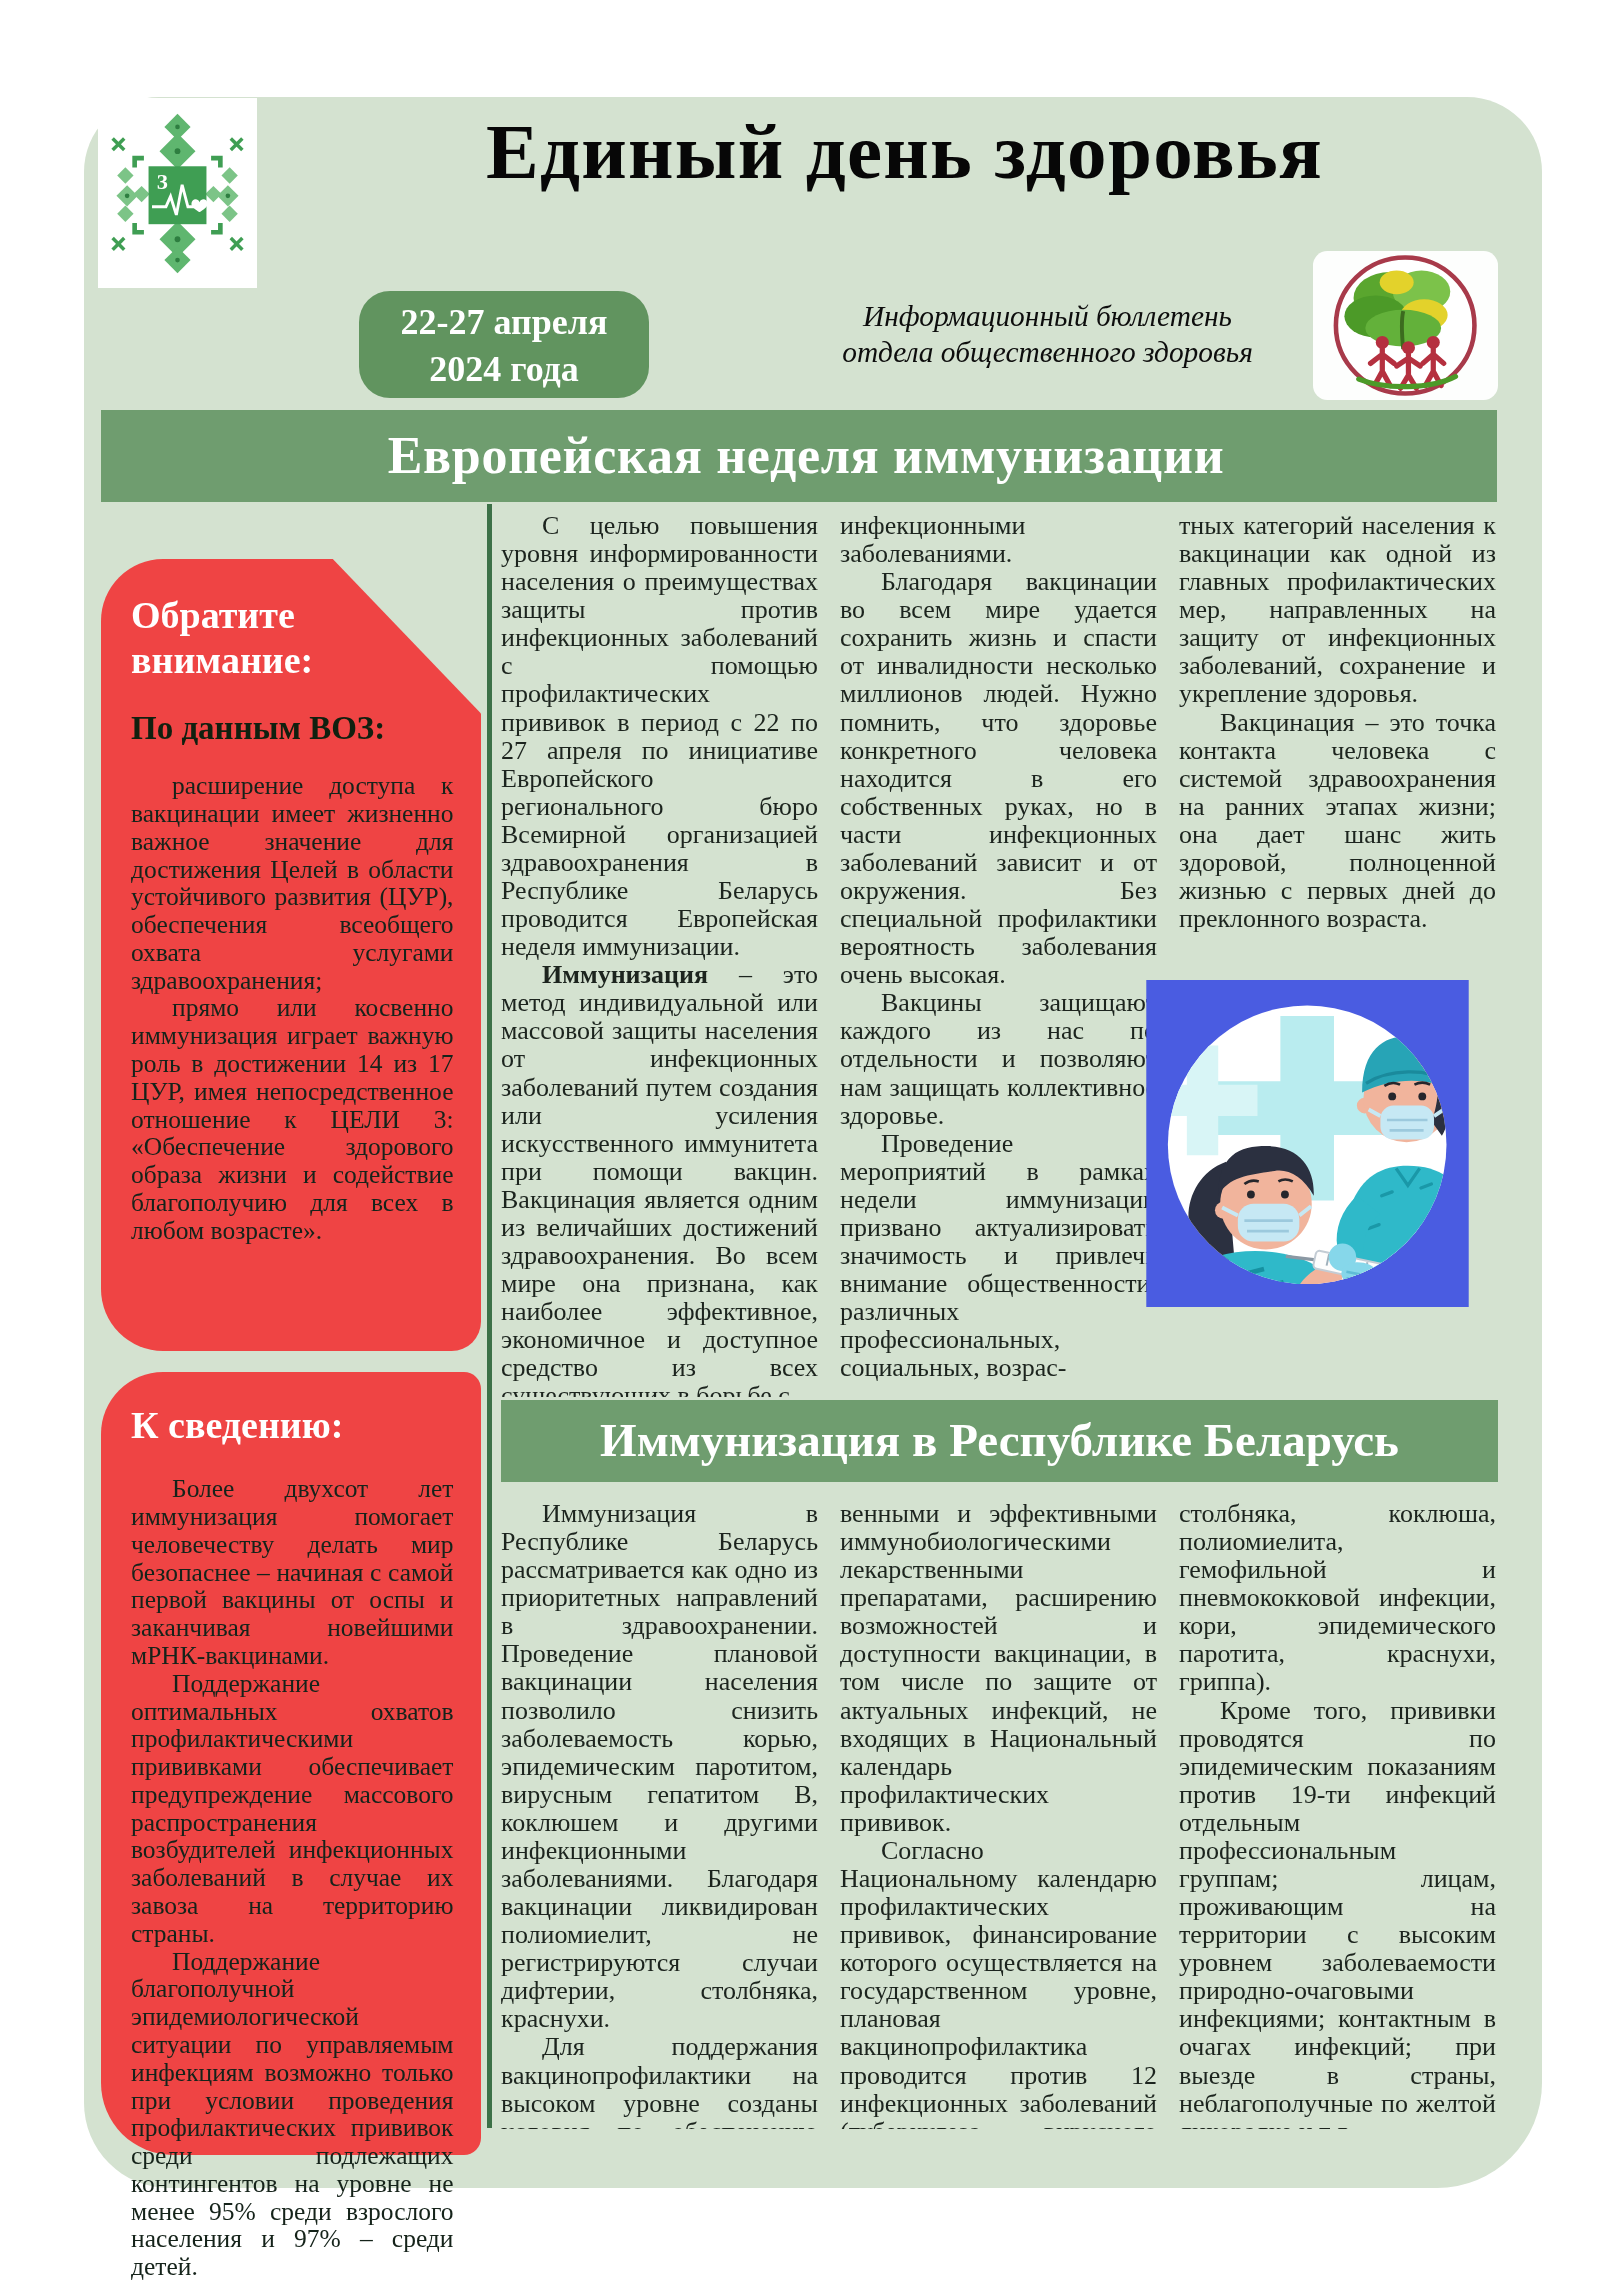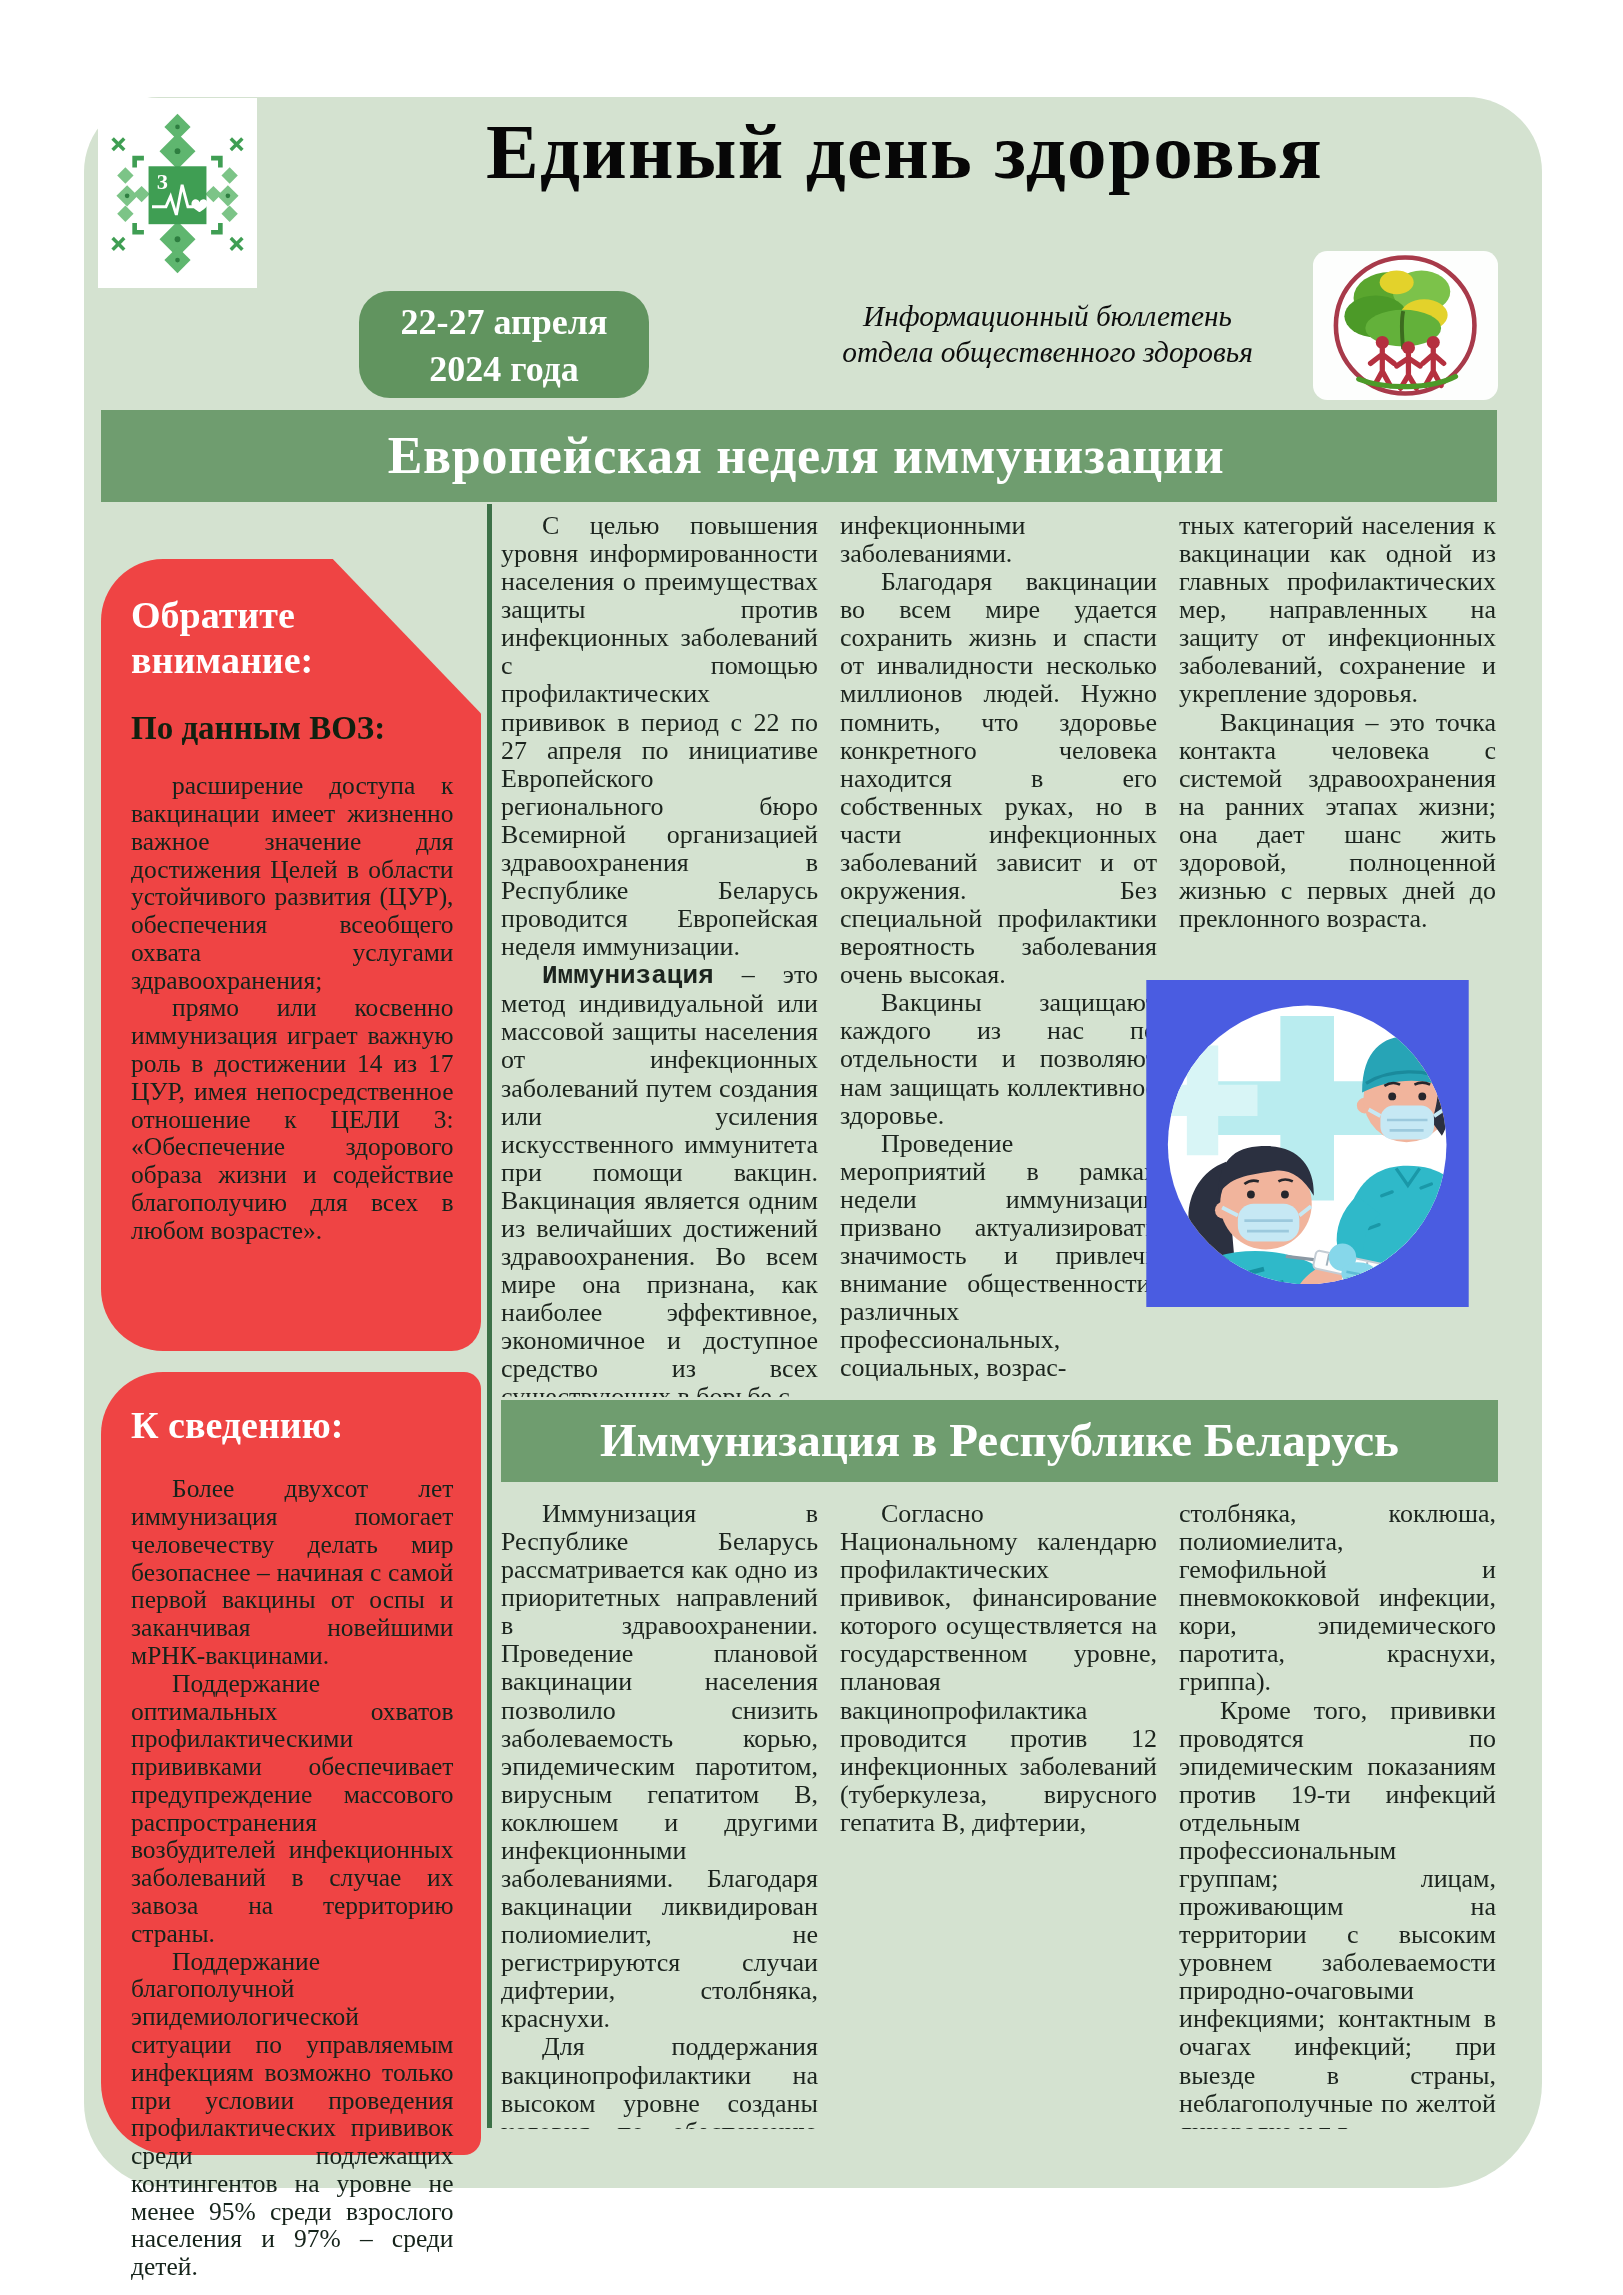--- a/index.html
+++ b/index.html
@@ -75,21 +75,21 @@
   }
   .who-heading { font-weight:bold; font-size:33px; margin:19.6px 0 25px; color:#10200f; }
 
   
   .cols { display:flex; gap:22px; overflow:hidden; }
   .col { width:317px; flex:0 0 317px; }
   .section1 { left:501px; top:512px; width:997px; height:885px; }
   .section2 { left:501px; top:1500px; width:997px; height:629px; }
   .cols p { font-size:26px; line-height:1.08; text-align:justify; text-indent:41px; }
   .cols p.cont { text-indent:0; }
-  .cols b { font-weight:bold;font-family:Liberation Mono, monospace; }
+  .cols b { font-weight:bold; }
 
   
   .illustration { left:1146px; top:980px; width:323px; height:327px; }
   .illustration svg { display:block; }
 </style>
 </head>
 <body>
 
 <div class="abs panel"></div>
 
@@ -289,20 +289,21 @@
   <p>Поддержание оптимальных охватов профилактическими прививками обеспечивает предупреждение массового распространения возбудителей инфекционных заболеваний в случае их завоза на территорию страны.</p>
   <p>Поддержание благополучной эпидемиологической ситуации по управляемым инфекциям возможно только при условии проведения профилактических прививок среди подлежащих контингентов на уровне не менее 95% среди взрослого населения и 97% – среди детей.</p>
 </aside>
 
 <main class="abs cols section2">
   <div class="col">
     <p>Иммунизация в Республике Беларусь рассматривается как одно из приоритетных направлений в здравоохранении. Проведение плановой вакцинации населения позволило снизить заболеваемость корью, эпидемическим паротитом, вирусным гепатитом В, коклюшем и другими инфекционными заболеваниями. Благодаря вакцинации ликвидирован полиомиелит, не регистрируются случаи дифтерии, столбняка, краснухи.</p>
     <p>Для поддержания вакцинопрофилактики на высоком уровне созданы условия по обеспечению современными, качест-</p>
   </div>
   <div class="col">
+    <p class="cont">венными и эффективными иммунобиологическими лекарственными препаратами, расширению возможностей и доступности вакцинации, в том числе по защите от актуальных инфекций, не входящих в Национальный календарь профилактических прививок.</p>
     <p>Согласно Национальному календарю профилактических прививок, финансирование которого осуществляется на государственном уровне, плановая вакцинопрофилактика проводится против 12 инфекционных заболеваний (туберкулеза, вирусного гепатита В, дифтерии,</p>
   </div>
   <div class="col">
     <p class="cont">столбняка, коклюша, полиомиелита, гемофильной и пневмококковой инфекции, кори, эпидемического паротита, краснухи, гриппа).</p>
     <p>Кроме того, прививки проводятся по эпидемическим показаниям против 19-ти инфекций отдельным профессиональным группам; лицам, проживающим на территории с высоким уровнем заболеваемости природно-очаговыми инфекциями; контактным в очагах инфекций; при выезде в страны, неблагополучные по желтой лихорадке и т.д.</p>
   </div>
 </main>
 
 
 </body></html>

